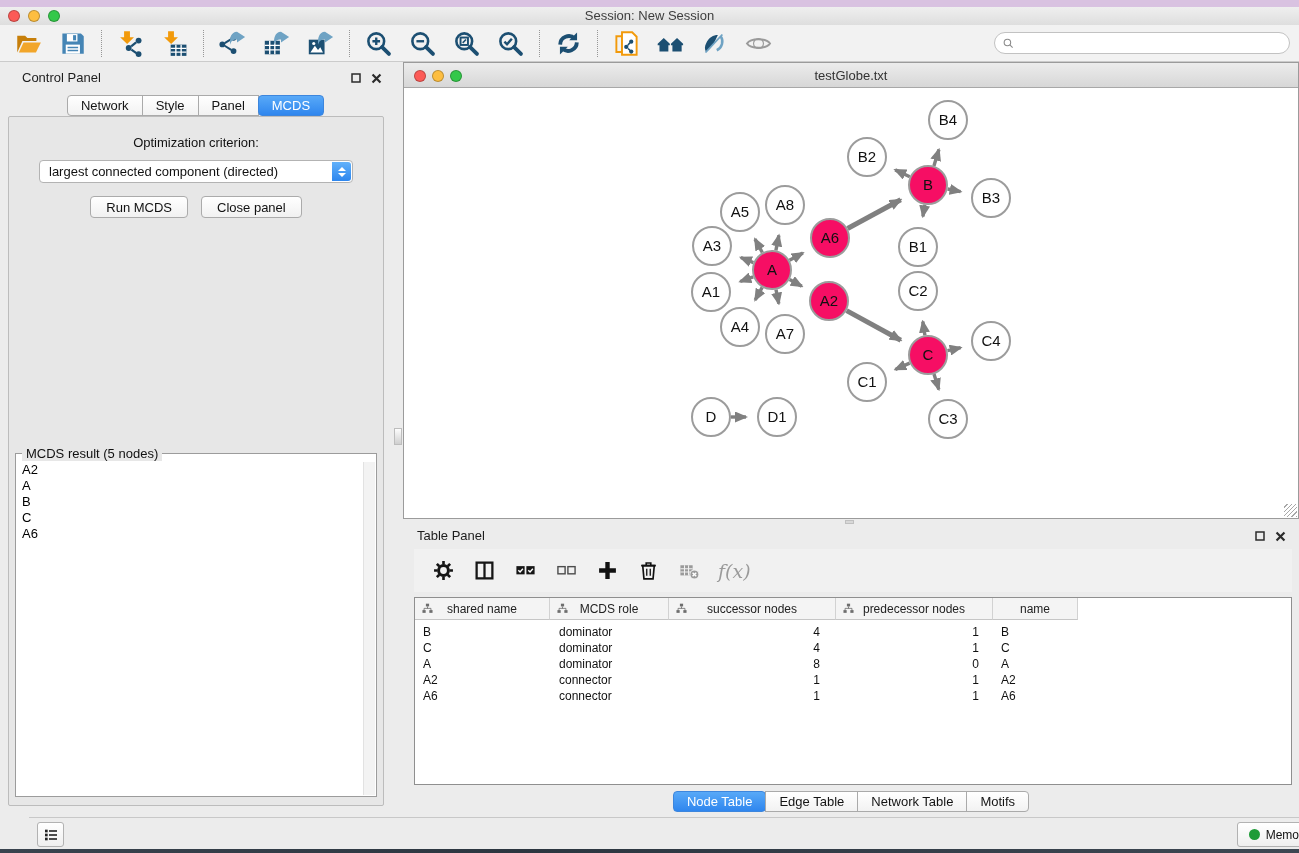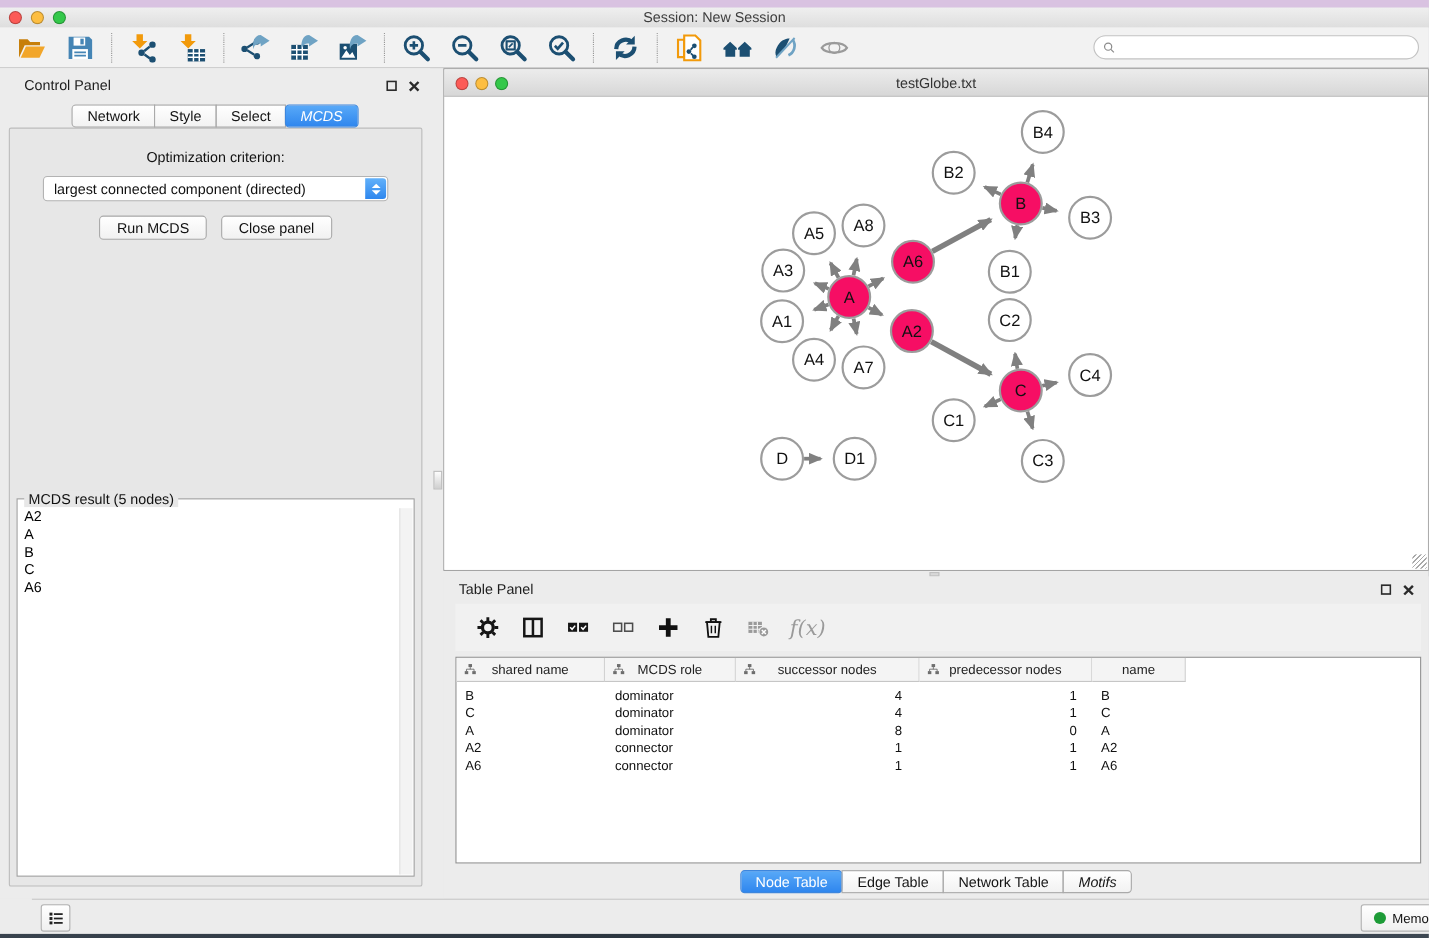--- a/index.html
+++ b/index.html
@@ -34,21 +34,21 @@
   
   .control-panel { position:absolute; left:0; top:62px; width:391px; height:755px; background:#ececec; }
   .panel-title { position:absolute; left:22px; top:8px; font-size:13px; color:#1d1d1d; }
   .panel-btn { position:absolute; top:9px; width:14px; height:14px; background:transparent; border:none;
                display:flex; align-items:center; justify-content:center; padding:0; }
   .cp-tabs { position:absolute; left:0; top:33px; width:100%; display:flex; justify-content:center; z-index:2; }
   .seg-tab { height:21px; padding:2px 13px; font-size:13px; color:#141414; display:flex; align-items:center;
              background:linear-gradient(#ffffff,#f2f2f2); border:1px solid #aaaaaa; cursor:default; }
   .seg-tab + .seg-tab { margin-left:-1px; }
   .seg-tab:first-child { border-radius:4px 0 0 4px; }
-  .seg-tab:last-child  { border-radius:0 4px 4px 0;font-style:italic; }
+  .seg-tab:last-child  { border-radius:0 4px 4px 0; }
   .seg-tab.active { background:linear-gradient(#58a9f8,#2f86ee); border-color:#3d86dd; color:#fff; border-radius:4px; }
   .cp-pane { position:absolute; left:8px; right:7px; top:54px; bottom:11px;
              background:#e7e7e7; border:1px solid #bcbcbc; border-radius:2px; }
   .crit-label { text-align:center; padding-top:18px; font-size:13px; color:#111; }
   .cp-select { margin:10px auto 0; width:314px; height:23px; background:#fff; border:1px solid #b3b3b3;
                border-radius:4px; position:relative; font-size:13px; line-height:21px; padding-left:9px; color:#111; }
   .cp-select .stepper { position:absolute; right:1px; top:1px; width:19px; height:19px;
                background:linear-gradient(#62b1fa,#2d86ee); border-radius:0 3px 3px 0;
                display:flex; flex-direction:column; align-items:center; justify-content:center; gap:2px; }
   .stepper i { width:0; height:0; border-left:4px solid transparent; border-right:4px solid transparent; }
@@ -297,21 +297,21 @@
         </svg>
     </button>
     <button class="panel-btn" style="right:8px;">
       <svg width="11" height="11" viewBox="0 0 10 10">
           <path d="M1.4 1.4l7.2 7.2M8.6 1.4L1.4 8.6" stroke="#2b2b2b" stroke-width="2"></path>
         </svg>
     </button>
     <div class="cp-tabs">
         <button class="seg-tab">Network</button>
         <button class="seg-tab">Style</button>
-        <button class="seg-tab">Select</button>
+        <button class="seg-tab">Panel</button>
         <button class="seg-tab active">MCDS</button>
       </div>
     <div class="cp-pane">
       <div class="crit-label">Optimization criterion:</div>
       <div class="cp-select">
         <span>largest connected component (directed)</span>
         <span class="stepper">
             <i class="up"></i>
             <i class="dn"></i>
           </span>

